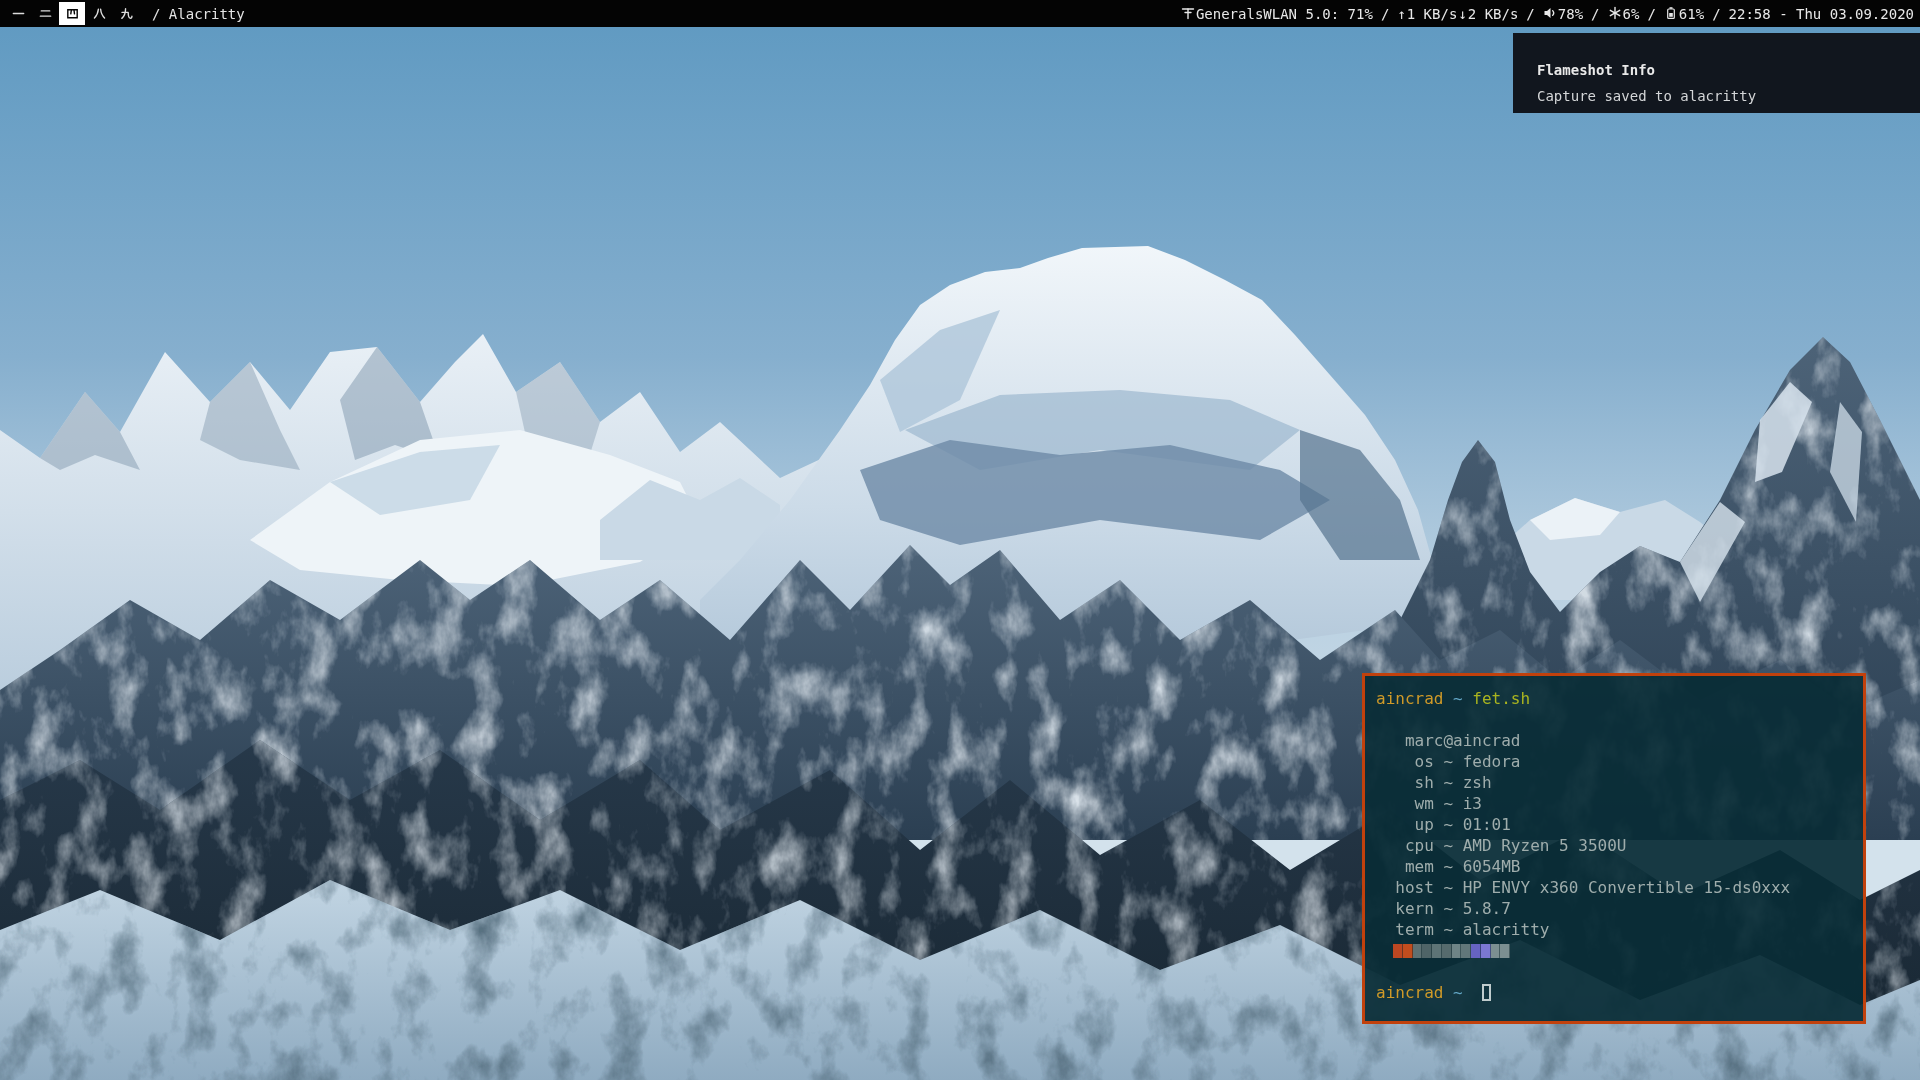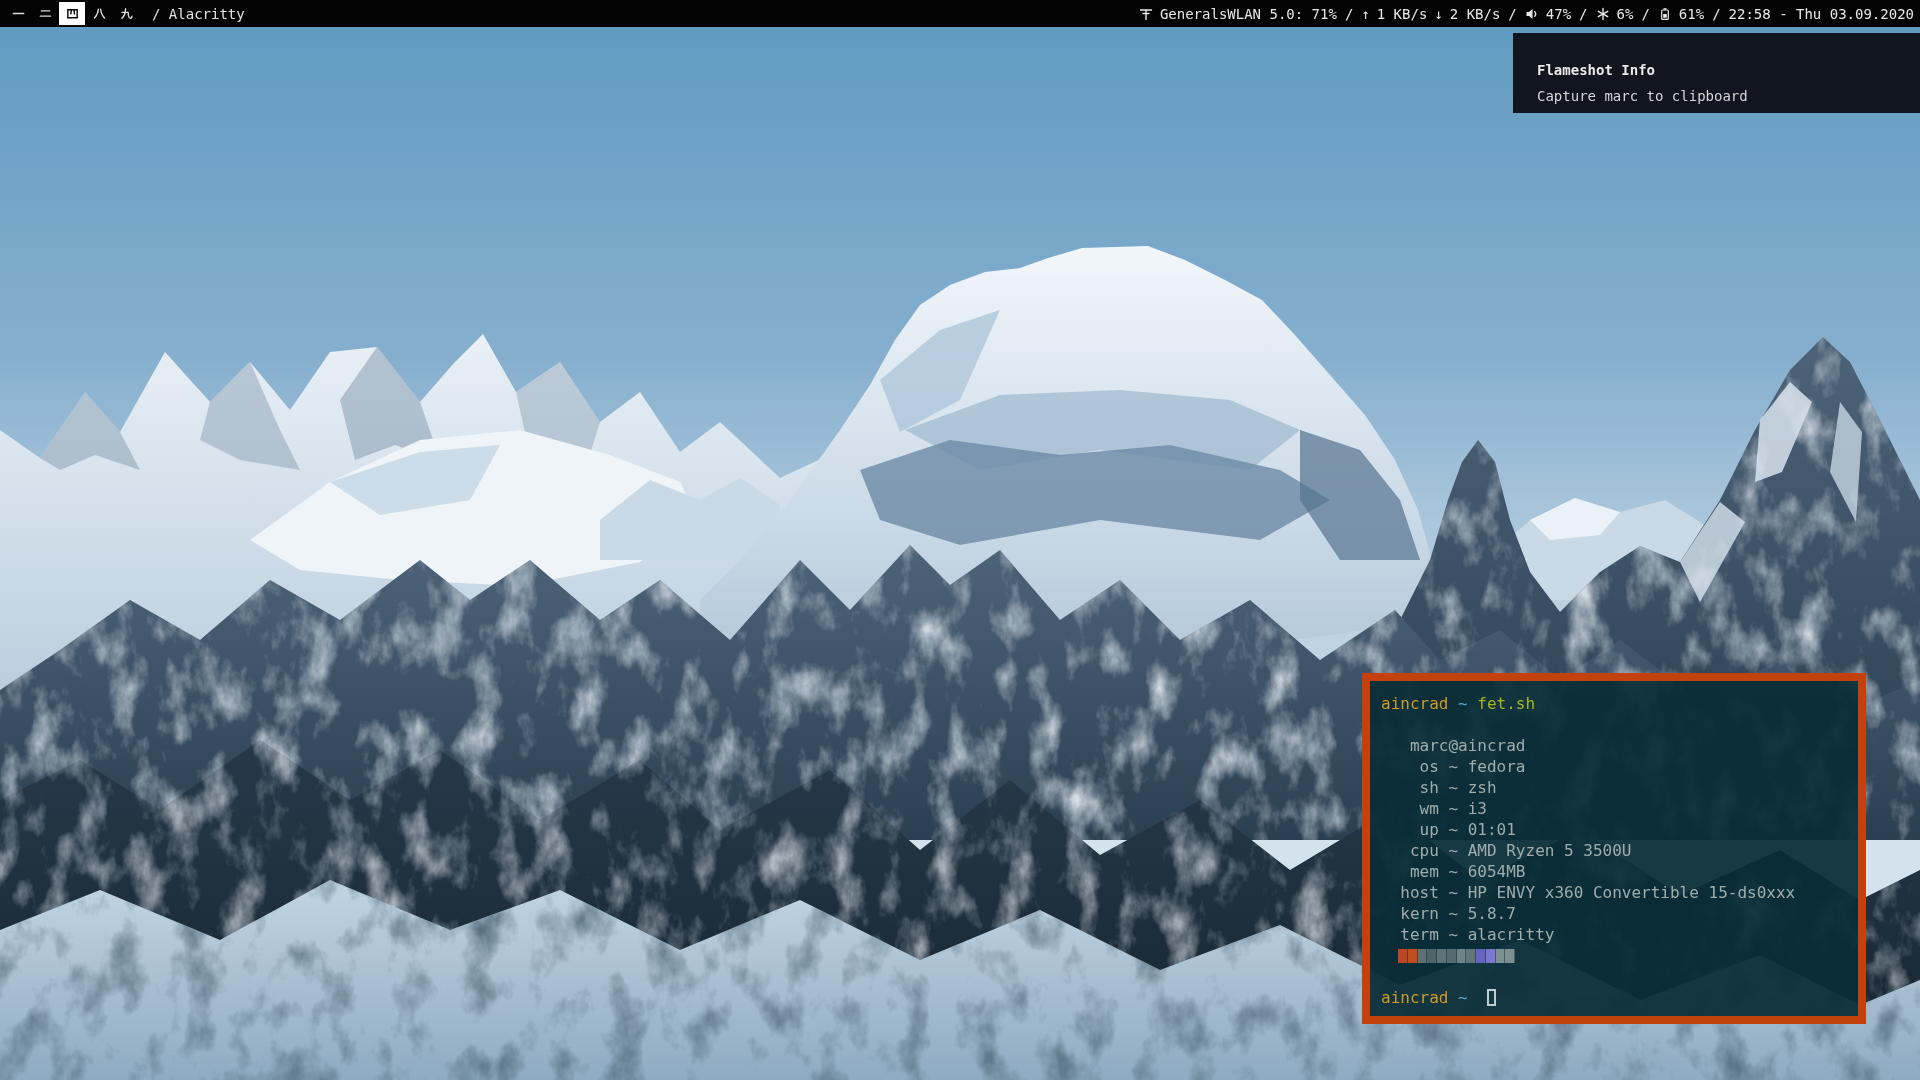--- a/index.html
+++ b/index.html
@@ -13,34 +13,34 @@
   #topbar{position:absolute;top:0;left:0;width:100%;height:27px;background:#040404;
           display:flex;align-items:center;color:#e8e8e8;
           font:14px "DejaVu Sans Mono",monospace;z-index:10;}
   #workspaces{display:flex;height:23px;margin:2px 0 2px 5px;}
   .ws{width:26px;margin-right:1px;display:flex;align-items:center;justify-content:center;
       color:#dcdcdc;cursor:pointer;}
   .ws.focused{background:#ffffff;color:#050505;}
   .ws-glyph{width:15px;height:15px;}
   #window-title{margin-left:12px;color:#e4e4e4;}
   #status{margin-left:auto;margin-right:6px;display:flex;align-items:center;gap:8px;white-space:nowrap;}
-  .seg{display:flex;align-items:center;gap:7px;}
+  .seg{display:flex;align-items:flex-start;gap:1px;}
   .bar-icon{display:block;}
 
   
   #notification{position:absolute;left:1513px;top:33px;width:407px;height:80px;
                 background:#11161e;box-sizing:border-box;padding:29px 0 0 24px;
                 font:14px "DejaVu Sans Mono",monospace;z-index:9;}
   #notification .title{font-weight:bold;color:#e9e9e9;margin-bottom:10px;}
   #notification .body{color:#d4d6d8;}
 
   
   #terminal{position:absolute;left:1362px;top:673px;width:504px;height:351px;
             box-sizing:border-box;background:rgba(9,44,54,0.93);
-            border:8px solid #c2410c;padding:12px 8px 0 11px;
+            border:3px solid #c2410c;padding:12px 8px 0 11px;
             font:16px/21px "DejaVu Sans Mono",monospace;color:#9fadac;
             overflow:hidden;z-index:8;}
   .tline{height:21px;white-space:pre;}
   .prompt-host{color:#d09a28;}
   .prompt-sep{color:#63a7c7;margin:0 1ch;}
   .prompt-cmd{color:#a9b41f;}
   #fetch-output{margin:0;font:inherit;color:#9fadac;white-space:pre;}
   #palette-line{height:21px;display:flex;align-items:center;padding-left:17px;}
   .swatch{width:9.75px;height:14px;box-sizing:border-box;border-right:1px solid rgba(5,30,38,.45);}
   .cursor{display:inline-block;width:9px;height:17px;border:2px solid #c0cccd;
@@ -209,21 +209,21 @@
         <span>1 KB/s</span>
         <span>↓</span>
         <span>2 KB/s</span>
       </div>
       <span class="sep">/</span>
       <div class="seg">
         <svg class="bar-icon" width="14" height="14" viewBox="0 0 14 14">
           <path d="M1.5,5 h2.5 l3.5,-3 v10 l-3.5,-3 h-2.5 z" fill="#e8e8e8"></path>
           <path d="M9.7,4.6 a3.6,3.6 0 0 1 0,4.8" stroke="#e8e8e8" stroke-width="1.3" fill="none" stroke-linecap="round"></path>
         </svg>
-        <span>47%</span>
+        <span>78%</span>
       </div>
       <span class="sep">/</span>
       <div class="seg">
         <svg class="bar-icon" width="14" height="14" viewBox="0 0 14 14" stroke="#e8e8e8" stroke-width="1.4" stroke-linecap="round">
           <line x1="7" y1="1.5" x2="7" y2="12.5"></line>
           <line x1="2.3" y1="4.3" x2="11.7" y2="9.7"></line>
           <line x1="2.3" y1="9.7" x2="11.7" y2="4.3"></line>
         </svg>
         <span>6%</span>
       </div>
@@ -236,21 +236,21 @@
         </svg>
         <span>61%</span>
       </div>
       <span class="sep">/</span>
       <span>22:58 - Thu 03.09.2020</span>
     </div>
   </header>
 
   <div id="notification">
     <div class="title">Flameshot Info</div>
-    <div class="body">Capture marc to clipboard</div>
+    <div class="body">Capture saved to alacritty</div>
   </div>
 
   <div id="terminal">
     <div class="tline"><span class="prompt-host">aincrad</span><span class="prompt-sep">~</span><span class="prompt-cmd">fet.sh</span></div>
     <div class="tline"></div>
     <pre id="fetch-output">   marc@aincrad
     os ~ fedora
     sh ~ zsh
     wm ~ i3
     up ~ 01:01

